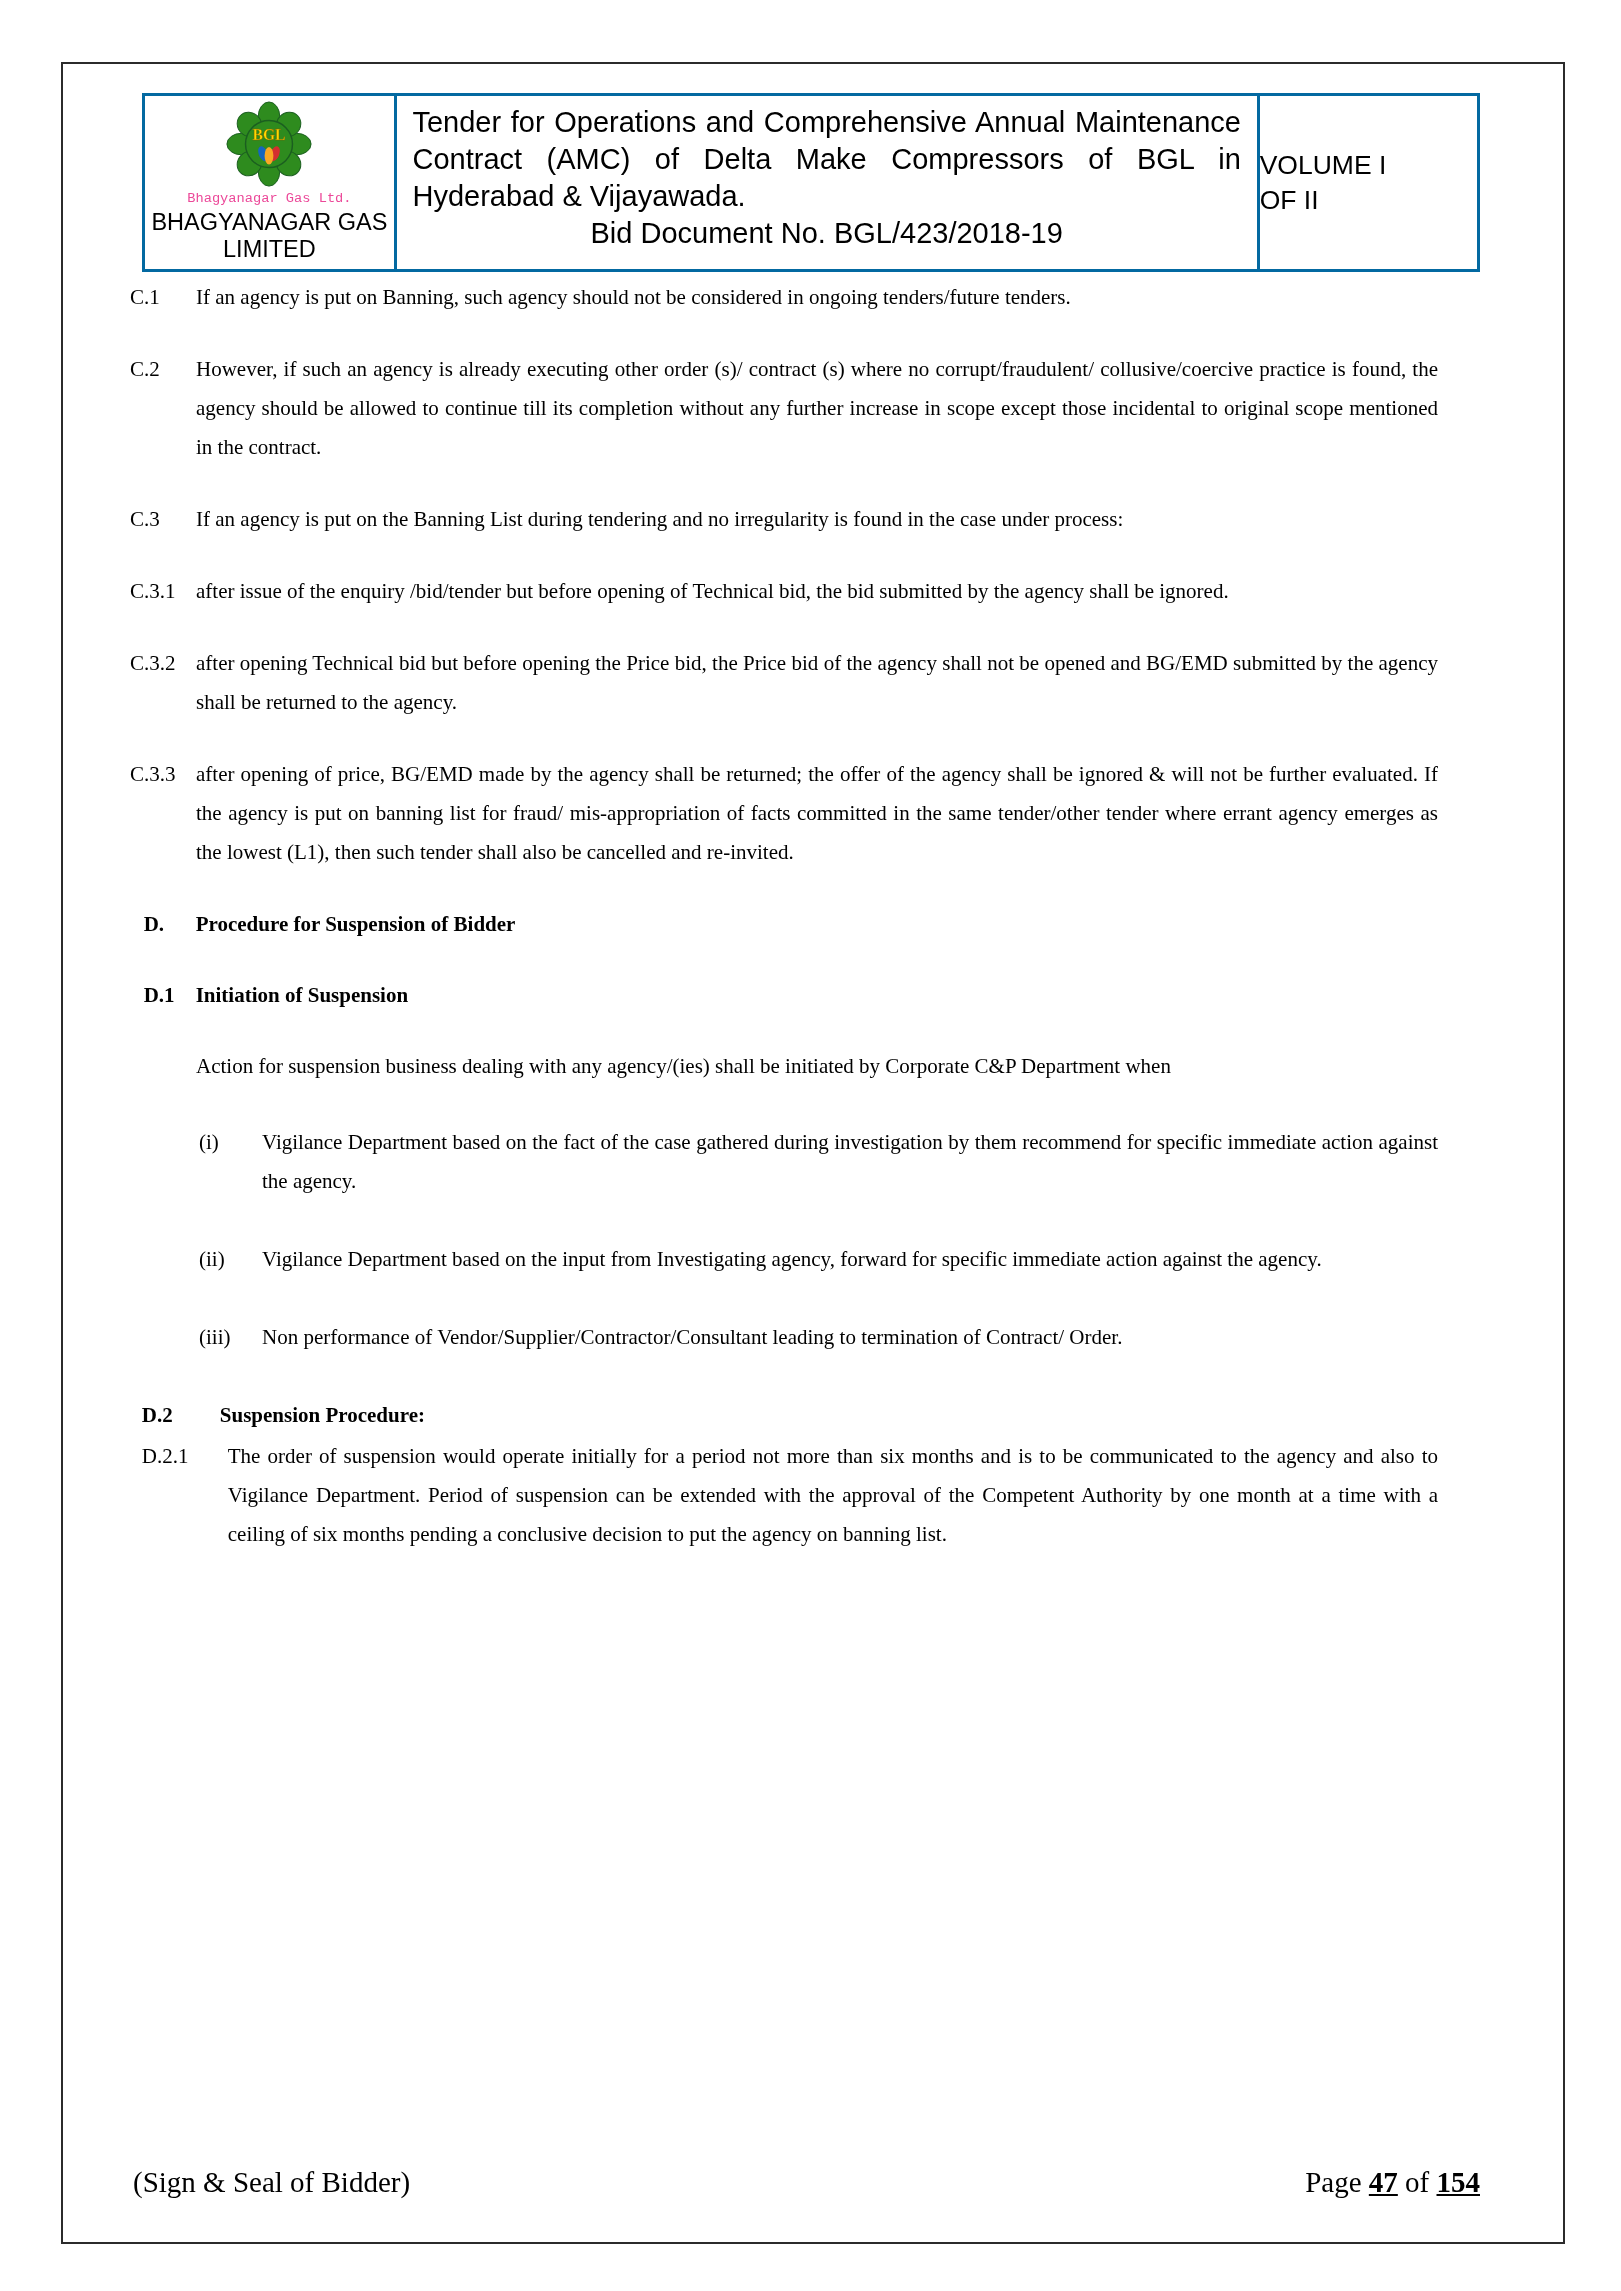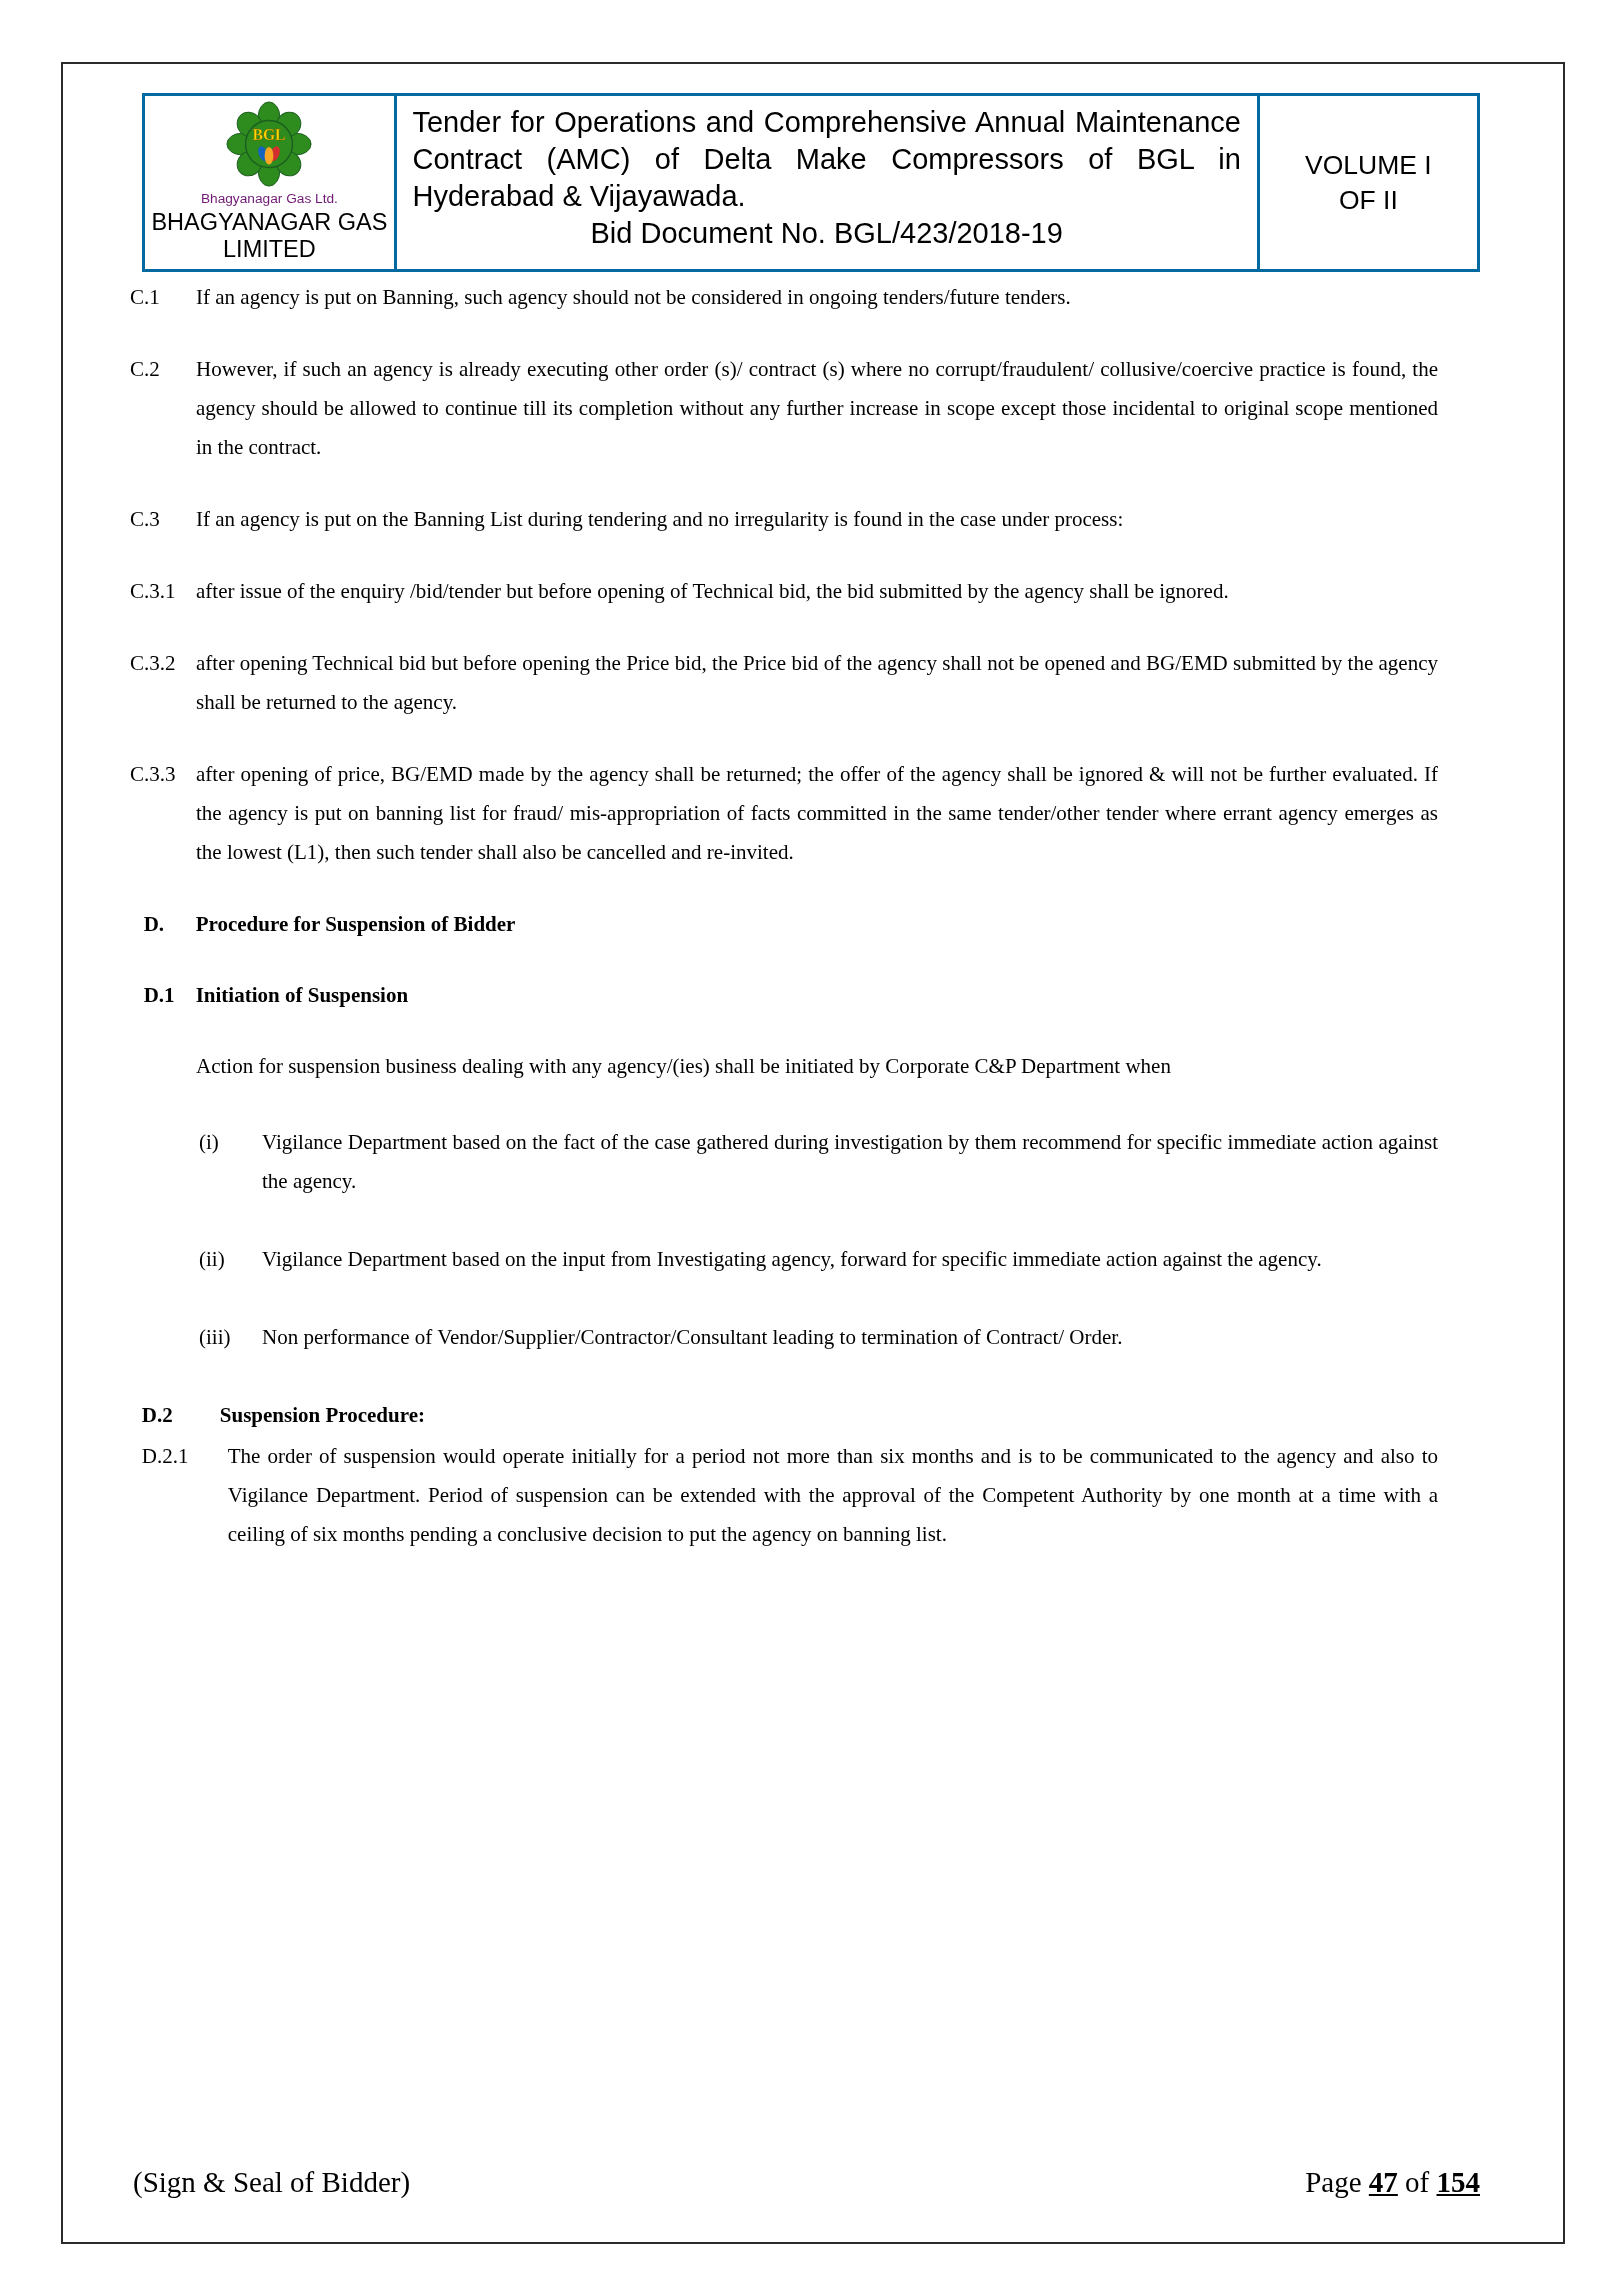--- a/index.html
+++ b/index.html
@@ -23,43 +23,43 @@
   }
   .hcell { border: 3px solid #0369a1; background: #fff; }
   .hcell + .hcell { border-left: none; }
 
   .cell-logo {
     width: 281px; box-sizing: border-box;
     display: flex; flex-direction: column; align-items: center;
     padding: 4.9px 3.9px 5.9px;
   }
   .logo-sub {
-    color: #701a75; font-size: 13.7px; line-height: 15.7px;
-    font-family: Liberation Sans, sans-serif;
+    color: #ec4899; font-size: 13.7px; line-height: 15.7px;
+    font-family: Liberation Mono, monospace;
     text-align: left;
   }
   .org-name {
     font-family: "Liberation Sans", sans-serif;
     font-size: 23.5px; line-height: 27.4px; text-align: center;
     max-width: 245px; margin-top: 2px;
   }
 
   .cell-title {
     width: 953px; box-sizing: border-box;
     padding: 7.8px 15.7px 5.9px;
     font-family: "Liberation Sans", sans-serif;
     font-size: 29px; line-height: 37px;
   }
   .tender-title { text-align: justify; }
   .bid-doc { text-align: center; }
 
   .cell-vol {
     width: 244px; box-sizing: border-box;
     display: flex; flex-direction: column;
-    align-items: center; justify-content: center;
+    align-items: flex-start; justify-content: center;
     font-family: "Liberation Sans", sans-serif;
     font-size: 26.5px; line-height: 35px;
   }
 
   
   .content {
     position: absolute; left: 130px; top: 278px; width: 1308px;
     font-size: 21px; line-height: 39px;
   }
   .clause { display: flex; margin-bottom: 33px; }

